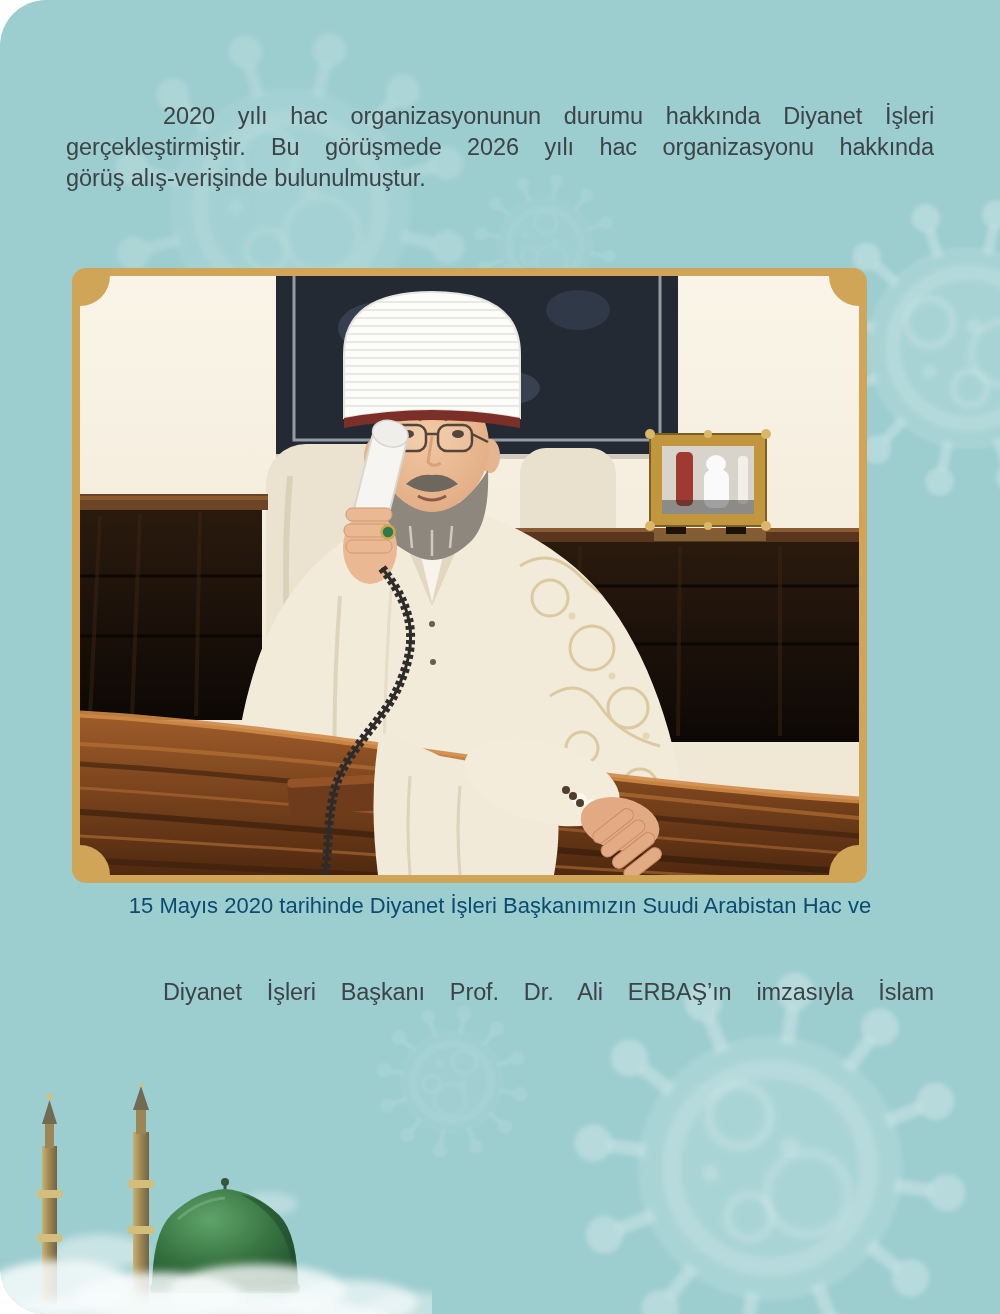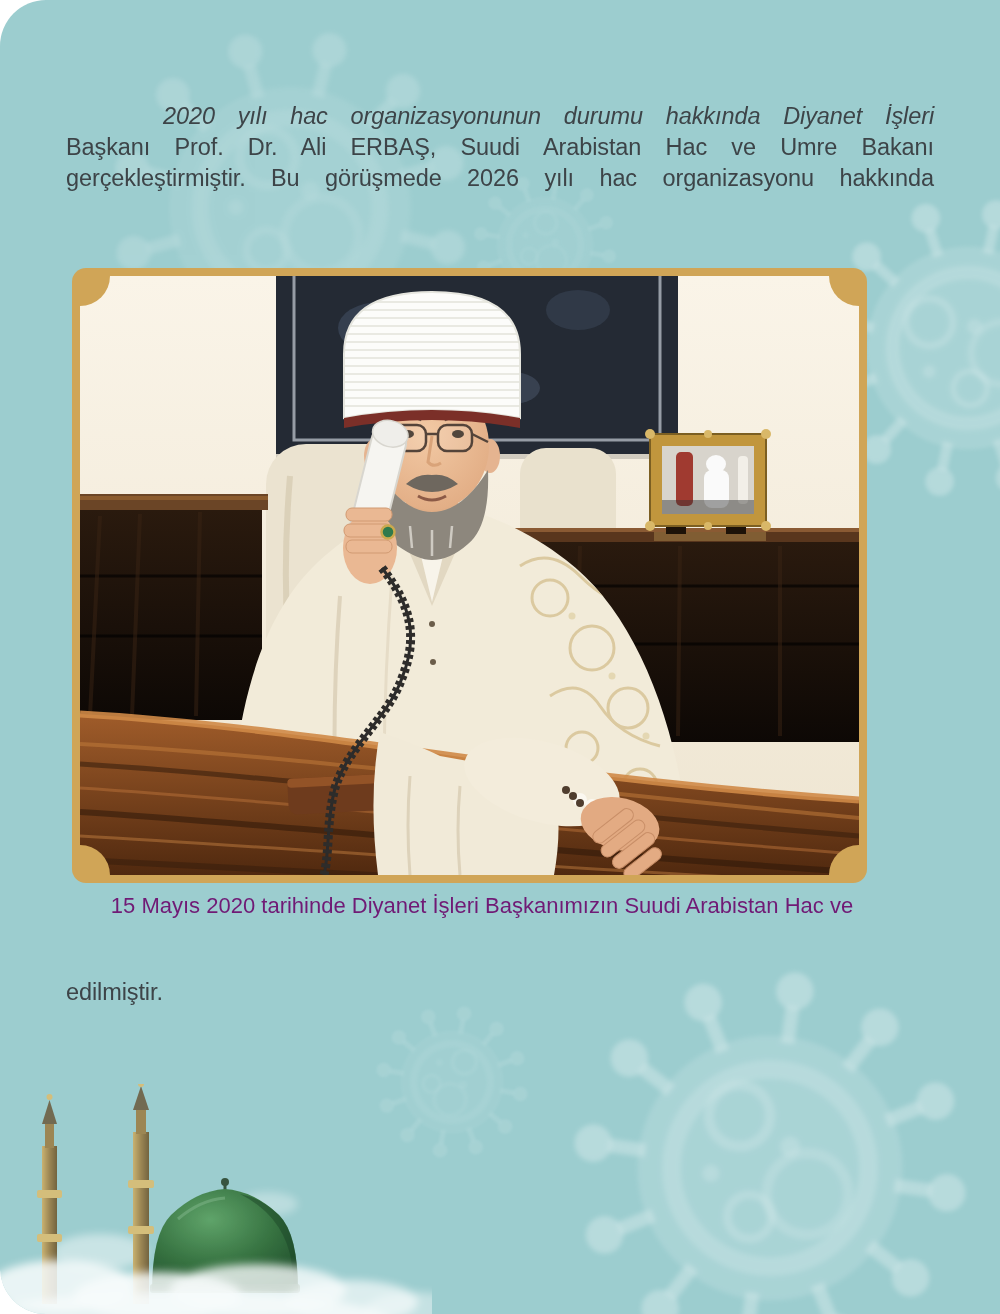--- a/index.html
+++ b/index.html
@@ -7,25 +7,25 @@
        font-family:"Liberation Sans", sans-serif;}
   .page{position:absolute;inset:0;background:#9ccdcf;
         border-radius:46px 0 0 46px;overflow:hidden;}
   .watermarks{position:absolute;inset:0;pointer-events:none;}
   .mosque{position:absolute;left:0;bottom:0;width:432px;height:230px;pointer-events:none;}
 
   .body-text{position:absolute;left:66px;width:868px;font-size:23.5px;line-height:31px;
              color:#3d4448;letter-spacing:-0.1px;}
   .jline{text-align:justify;text-align-last:justify;white-space:normal;}
   .jline.last{text-align-last:left;}
-  .jline.first-indent{padding-left:97px;font-style:italic;}
+  .jline.first-indent{padding-left:97px;}
   .intro{top:101px;}
   .closing{top:977px;}
-  .caption{position:absolute;top:891px;left:87px;width:790px;font-size:22px;line-height:30px;
-           color:#701a75;}
+  .caption{position:absolute;top:891px;left:105px;width:790px;font-size:22px;line-height:30px;
+           color:#0c4a6e;}
   .caption .jline{text-align:center;text-align-last:center;}
 
   .photo-frame{position:absolute;left:72px;top:268px;width:795px;height:615px;
                background:#d0a557;border-radius:14px;}
   .photo-frame .photo{position:absolute;left:8px;top:8px;right:8px;bottom:8px;
                       overflow:hidden;background:#f7f1e4;}
   .corner{position:absolute;width:30px;height:30px;background:#d0a557;z-index:5;}
   .corner.tl{top:8px;left:8px;border-radius:0 0 100% 0;}
   .corner.tr{top:8px;right:8px;border-radius:0 0 0 100%;}
   .corner.bl{bottom:8px;left:8px;border-radius:0 100% 0 0;}
@@ -164,22 +164,22 @@
         <ellipse cx="258" cy="206" rx="88" ry="26" opacity="0.8"></ellipse>
         <ellipse cx="352" cy="218" rx="66" ry="22" opacity="0.7"></ellipse>
         <ellipse cx="415" cy="226" rx="50" ry="18" opacity="0.45"></ellipse>
         <ellipse cx="180" cy="238" rx="210" ry="30" opacity="0.8"></ellipse>
       </g>
     </g>
   </svg>
 
   <div class="body-text intro">
       <div class="jline first-indent">2020 yılı hac organizasyonunun durumu hakkında Diyanet İşleri</div>
-      <div class="jline">Başkanı Prof. Dr. Ali ERBAŞ, Suudi Arabistan Hac ve Umre Bakanı</div>
       <div class="jline">gerçekleştirmiştir. Bu görüşmede 2026 yılı hac organizasyonu hakkında</div>
+      <div class="jline last">görüş alış-verişinde bulunulmuştur.</div>
     </div>
 
   <div class="photo-frame">
     <div class="photo">
       <svg width="779" height="599" viewBox="0 0 779 599">
         <defs>
           <linearGradient id="wallG" x1="0" y1="0" x2="0" y2="1">
             <stop offset="0" stop-color="#faf4e8"></stop>
               <stop offset="1" stop-color="#eee5d1"></stop>
           </linearGradient>
@@ -406,16 +406,16 @@
     <div class="corner tr"></div>
     <div class="corner bl"></div>
     <div class="corner br"></div>
   </div>
 
   <div class="caption">
       <div class="jline">15 Mayıs 2020 tarihinde Diyanet İşleri Başkanımızın Suudi Arabistan Hac ve</div>
     </div>
 
   <div class="body-text closing">
-      <div class="jline last">edilmiştir.</div>
+      <div class="jline first-indent">Diyanet İşleri Başkanı Prof. Dr. Ali ERBAŞ’ın imzasıyla İslam</div>
     </div>
 
 </div>
 
 </body></html>

